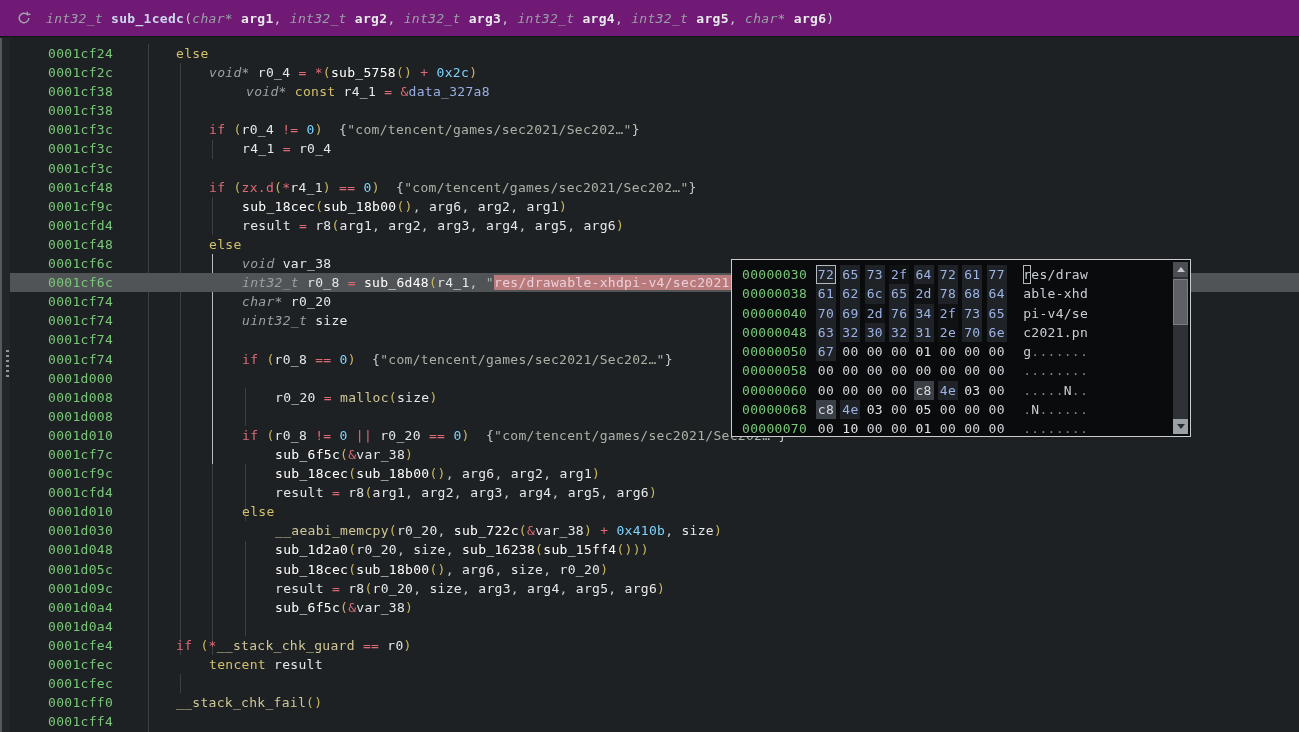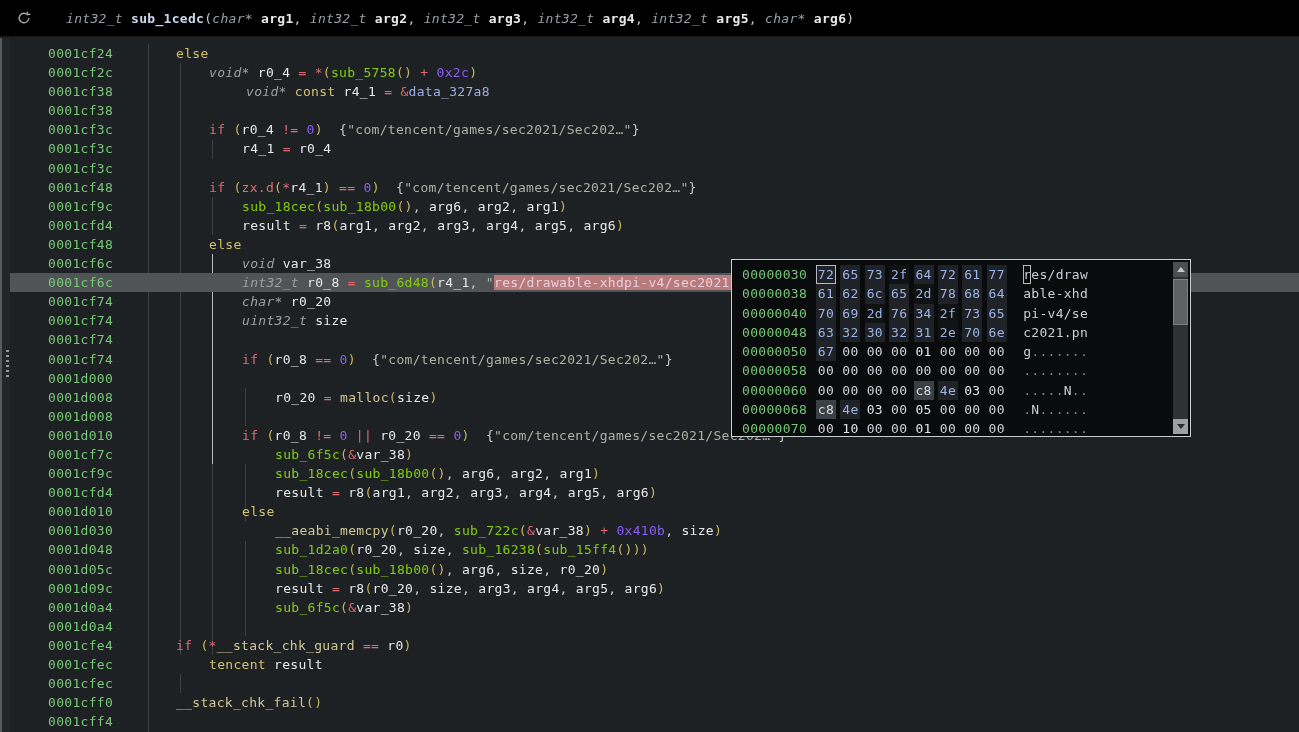--- a/index.html
+++ b/index.html
@@ -1,22 +1,22 @@
 <!DOCTYPE html>
 <html><head>
 <meta charset="utf-8">
 <style>
   html,body{margin:0;padding:0;background:#1e2123;}
   body{width:1299px;height:732px;overflow:hidden;position:relative;
        font-family:"DejaVu Sans Mono","Liberation Mono",monospace;}
 
   
   .topbar{position:absolute;left:0;top:0;width:1299px;height:37px;
-          background:#000000;border-bottom:1px solid #141618;
-          display:flex;align-items:center;box-sizing:border-box;z-index:20;gap:20px;}
+          background:#701a75;border-bottom:1px solid #141618;
+          display:flex;align-items:center;box-sizing:border-box;z-index:20;}
   .refresh{margin-left:16px;margin-right:14px;display:flex;align-items:center;}
   .sig{font-size:13px;letter-spacing:.3px;white-space:pre;}
 
   
   .editor{position:absolute;left:0;top:38px;width:1299px;height:694px;overflow:hidden;}
   .leftstrip{position:absolute;left:0;top:38px;width:10px;height:694px;background:#232629;z-index:6;}
   .leftedge{position:absolute;left:0;top:38px;width:2px;height:694px;background:#565a5e;z-index:7;}
   .grip{position:absolute;left:6px;top:350px;width:3px;height:30px;z-index:8;
         background:repeating-linear-gradient(to bottom,#90969b 0 2px,transparent 2px 5px);}
 
@@ -28,24 +28,24 @@
 
   .guide{position:absolute;width:1px;background:#3c4045;z-index:1;}
   .guide.bright{background:#b9bdc1;width:1px;}
 
   
   .tk-t{color:#9aa0a6;font-style:italic;}
   .tk-v{color:#e6e8ea;}
   .tk-o{color:#de6a76;}
   .tk-k{color:#de6a76;}
   .tk-e{color:#d2c06d;}
-  .tk-f{color:#84cc16;}
+  .tk-f{color:#ffffff;}
   .tk-i{color:#cfc795;}
   .tk-d{color:#9aaee4;}
-  .tk-n{color:#8b5cf6;}
+  .tk-n{color:#7dd3fc;}
   .tk-p{color:#cab761;}
   .tk-c{color:#c6cacd;}
   .tk-a{color:#a9b3a6;}
   .tk-sh{color:#eccfdc;background:#b87a7a;}
 
   .hd-name{color:#cbd6ee;font-weight:bold;}
   .hd-v{color:#e8eaec;font-weight:bold;}
 
   
   .hexpopup{position:absolute;left:731px;top:259px;width:460px;height:178px;

